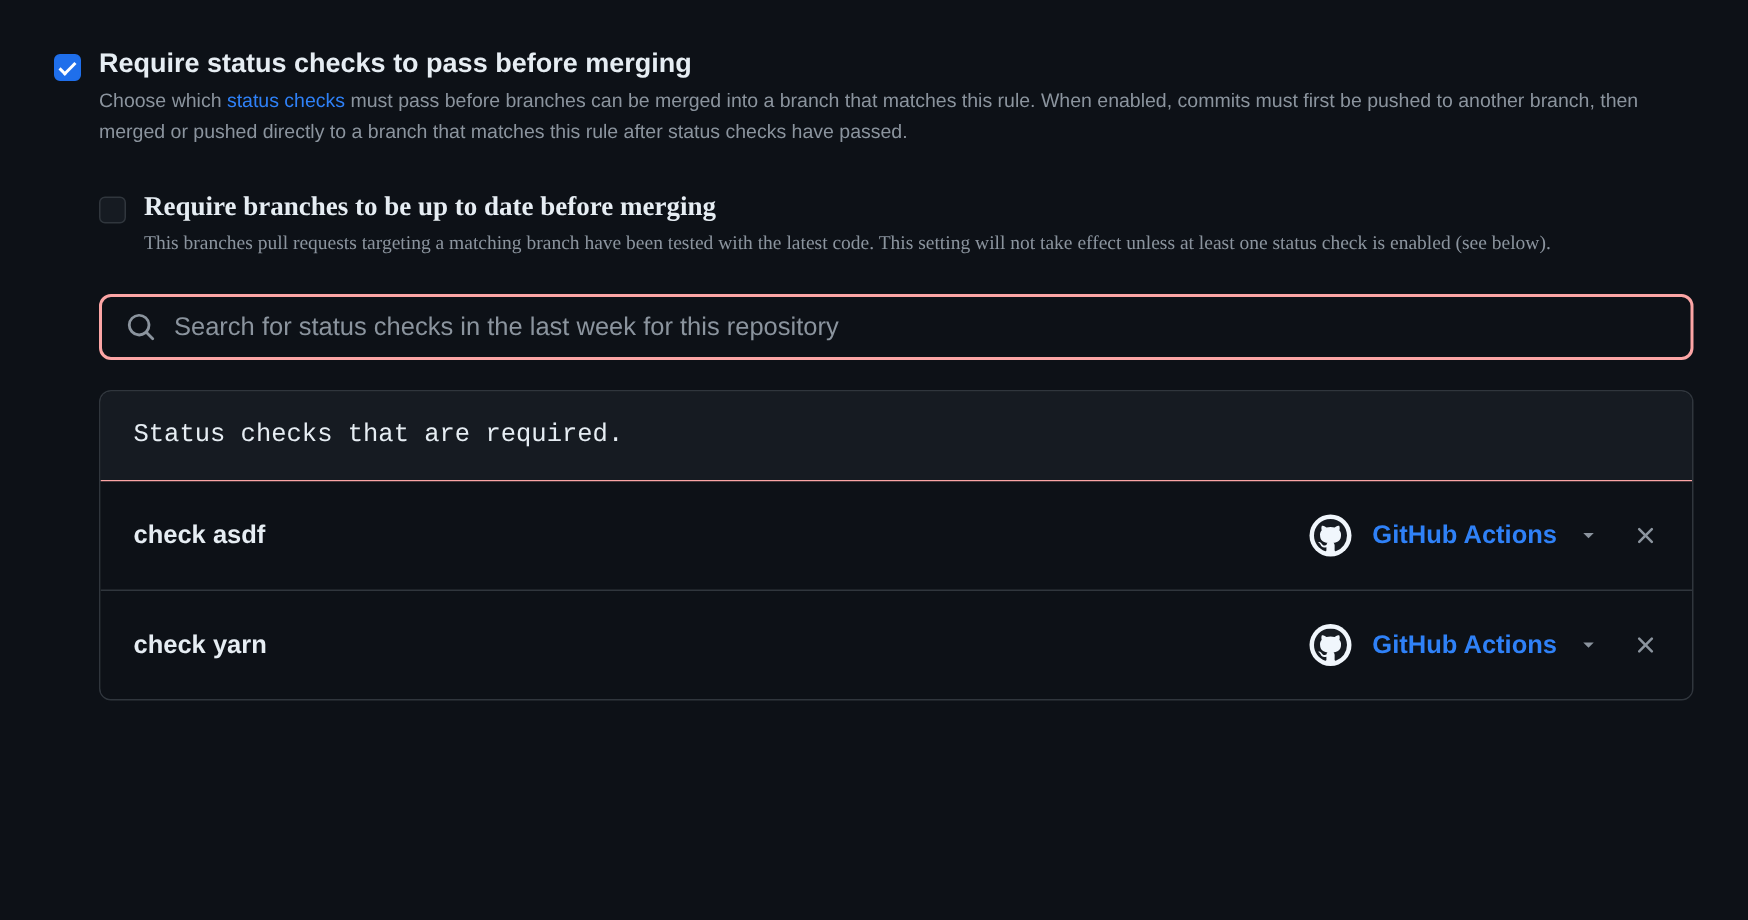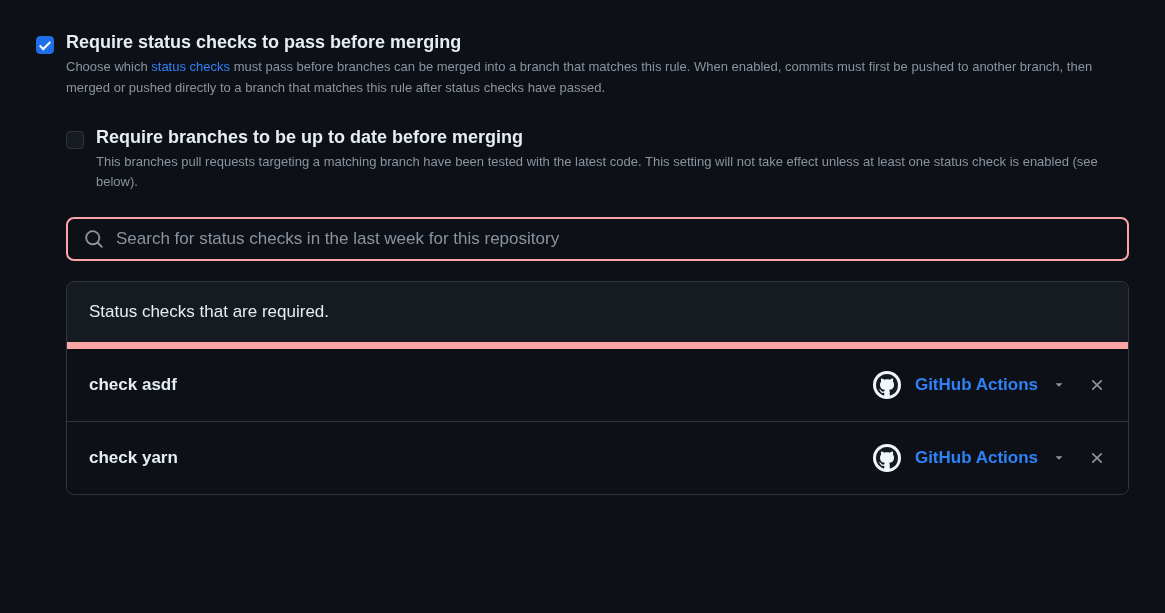--- a/index.html
+++ b/index.html
@@ -68,20 +68,21 @@
       text-decoration: none;
     }
     .indent {
       margin-left: 30px;
     }
     .nested-section {
       display: flex;
       gap: 12px;
       margin-top: 28px;
       margin-bottom: 24px;
+      font-family: Liberation Serif, serif;
     }
     .search-box {
       display: flex;
       align-items: center;
       gap: 12px;
       background: #0d1117;
       border: 2px solid #fca5a5;
       border-radius: 8px;
       padding: 10px 16px;
       margin-left: 30px;
@@ -108,21 +109,22 @@
       border: 1px solid #30363d;
       border-radius: 8px;
       margin-left: 30px;
       overflow: hidden;
     }
     .table-header {
       background: #161b22;
       padding: 20px 22px;
       font-size: 17px;
       color: #e6edf3;
-      border-bottom: 7px solid #fca5a5;
+      border-bottom: 1px solid #fca5a5;
+      font-family: Liberation Mono, monospace;
     }
     .table-row {
       display: flex;
       align-items: center;
       justify-content: space-between;
       padding: 22px 22px;
       border-bottom: 1px solid #30363d;
       background: #0d1117;
     }
     .table-row:last-child {

